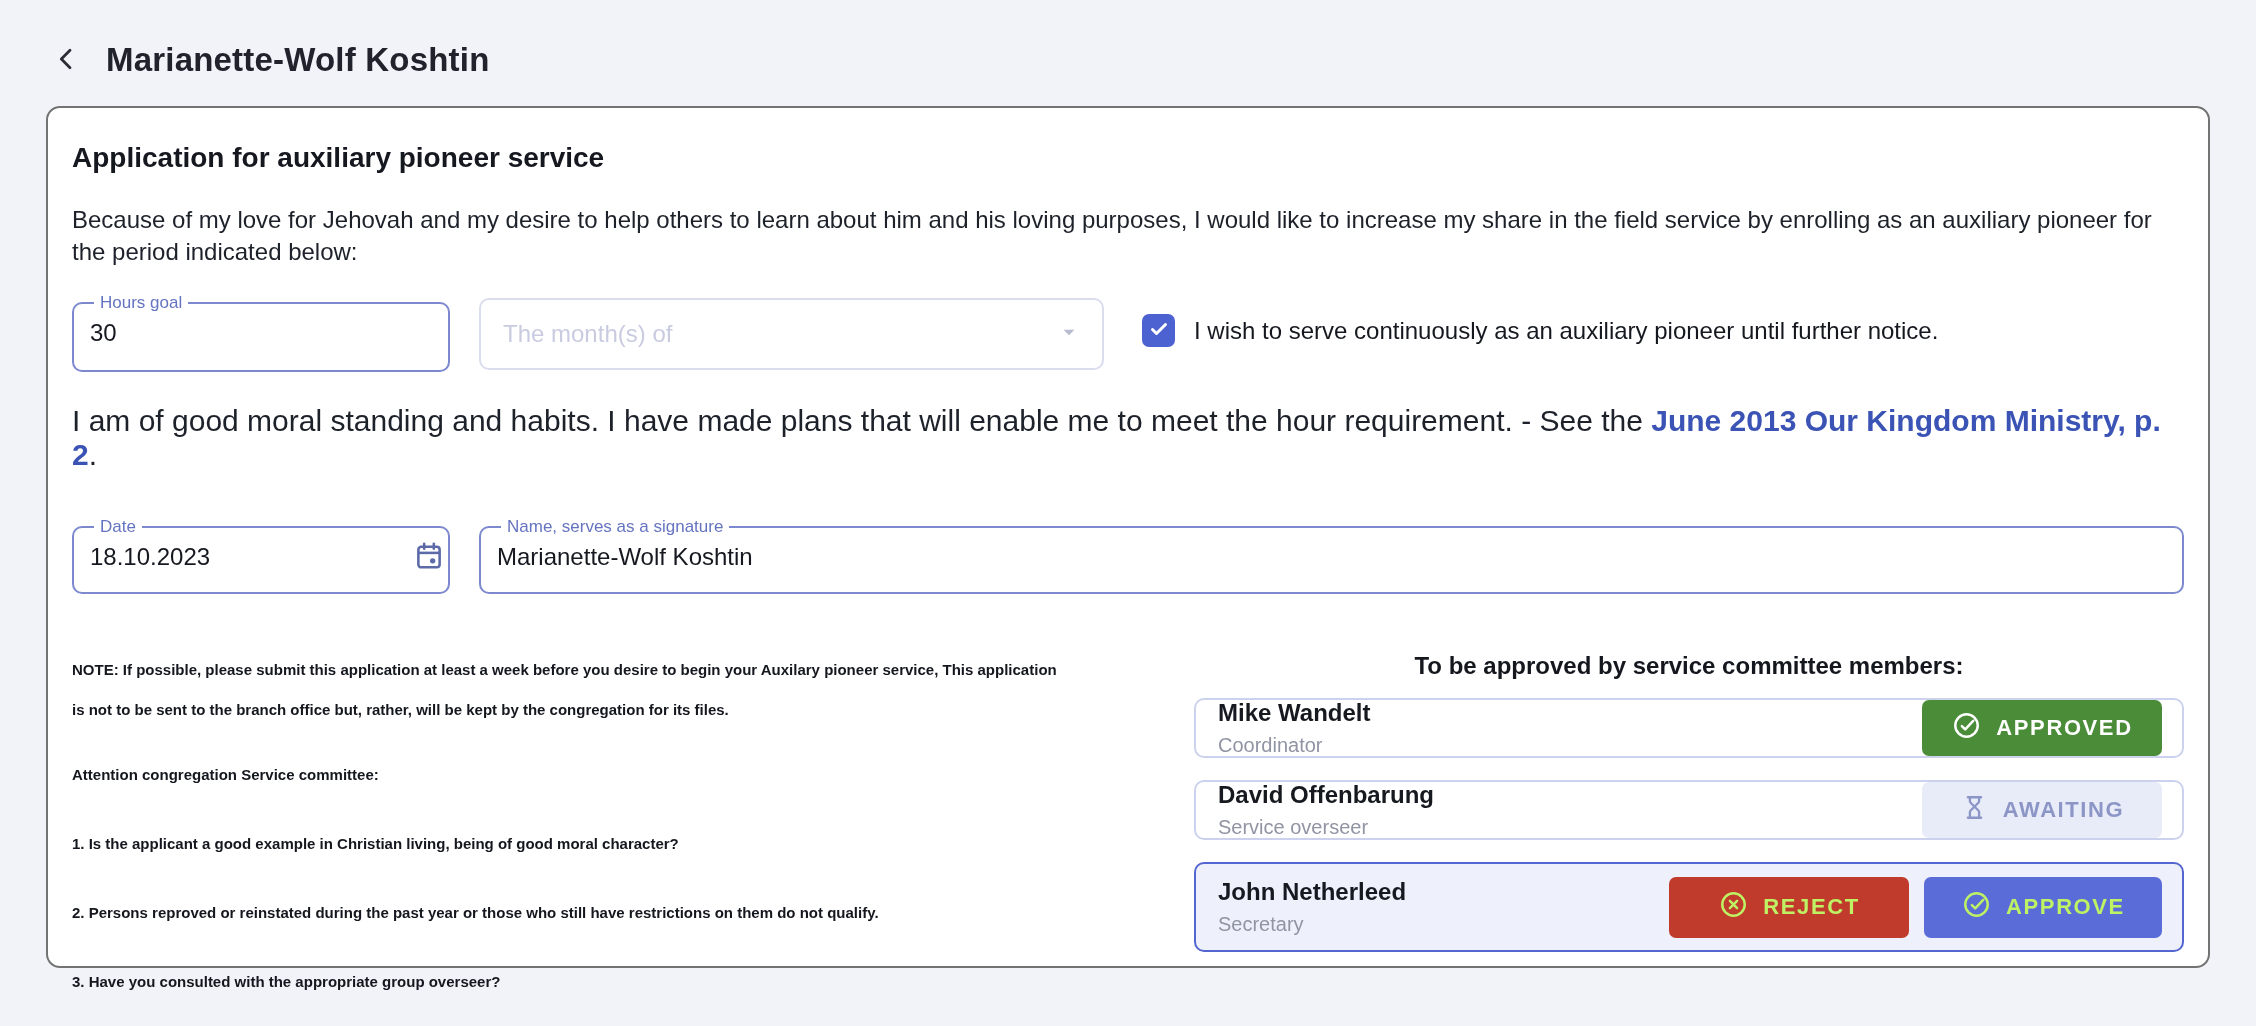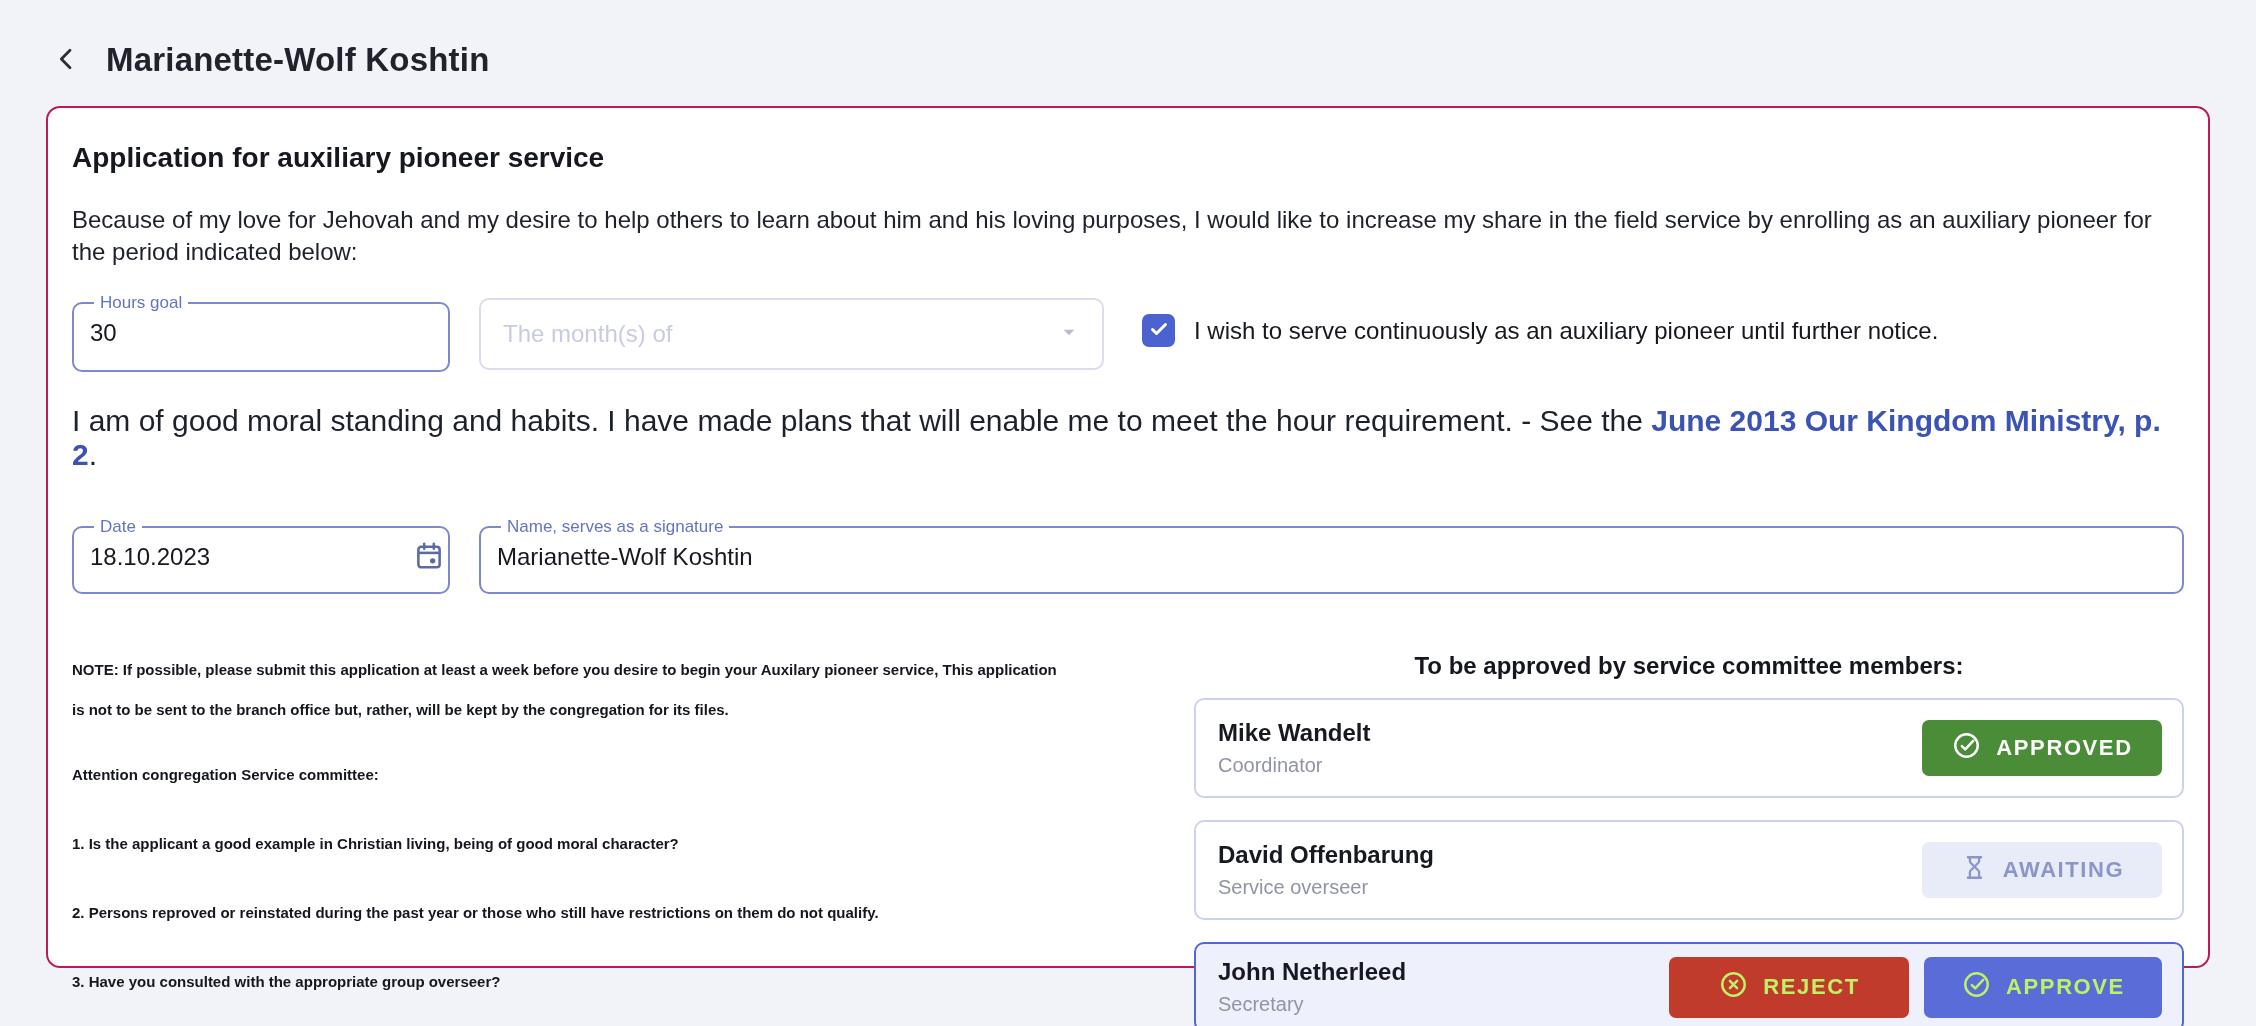--- a/index.html
+++ b/index.html
@@ -19,21 +19,21 @@
     width:40px; height:40px; display:flex; align-items:center; justify-content:center;
     color:#2a2d35;
   }
   .page-title {
     font-size:33px; font-weight:700; color:#20232b; margin-left:20px; letter-spacing:.2px;
   }
   
   .card {
     margin:6px 46px 0 46px;
     background:#ffffff;
-    border:2px solid #be185d;
+    border:2px solid #737373;
     border-radius:14px;
     padding:26px 24px 30px 24px;
     height:862px;
   }
   .form-title { font-size:28px; font-weight:700; color:#15181f; margin:8px 0 30px 0; }
   .intro { font-size:24px; line-height:32px; color:#1d212a; max-width:2120px; }
   
   .fields-row { display:flex; align-items:flex-start; margin-top:26px; }
   fieldset.field {
     border:2px solid #7c89ce; border-radius:10px;
@@ -81,21 +81,21 @@
   .left-col { width:992px; font-size:15px; font-weight:700; line-height:40px; color:#14171e; }
   .left-col p { margin-bottom:0; }
   .note-p { margin-top:0; }
   .attention-p { margin-top:25px; }
   .q-p { margin-top:29px; }
   .right-col { flex:1; margin-left:130px; }
   .approve-heading { font-size:24px; font-weight:700; text-align:center; color:#14171e; margin-top:2px; }
   
   .member-card {
     border:2px solid #ccd2ee; border-radius:10px; background:#fff;
-    height:100px; margin-top:22px;
+    height:60px; margin-top:22px;
     display:flex; align-items:center; justify-content:space-between;
     padding:0 20px 0 22px;
   }
   .member-card.first { margin-top:18px; }
   .member-card.active {
     border-color:#5466cf; background:#eef1fc; height:90px;
   }
   .member-info { display:flex; flex-direction:column; justify-content:center; }
   .member-name { font-size:24px; font-weight:600; color:#16191f; }
   .member-role { font-size:20px; color:#9094a3; margin-top:7px; }

